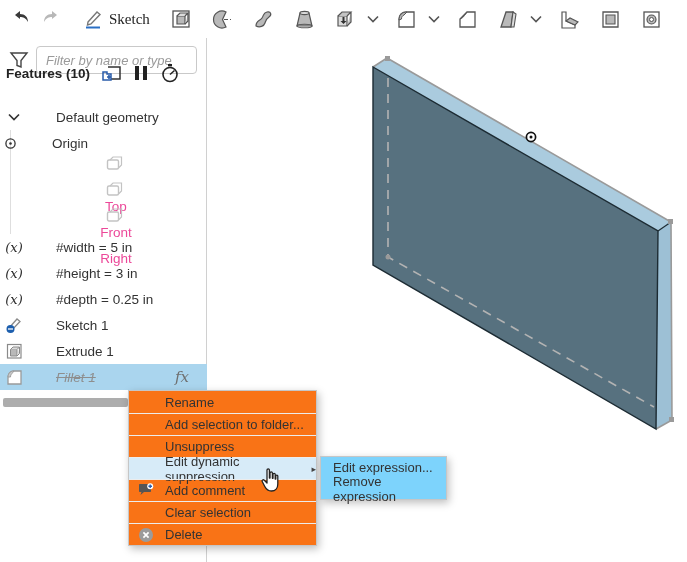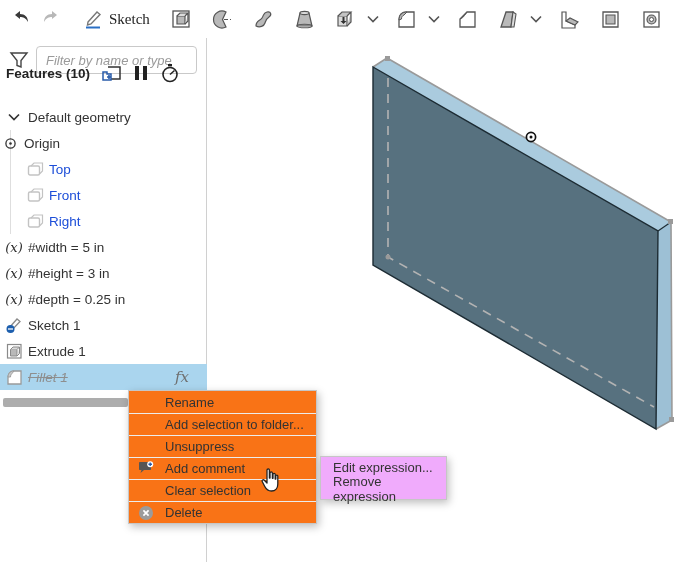--- a/index.html
+++ b/index.html
@@ -15,41 +15,41 @@
   
   .panel { position:absolute; left:0; top:38px; width:207px; height:524px; background:#fff; border-right:1px solid #d0d0d0; }
   .filter-row { position:absolute; left:0; top:6px; width:207px; height:32px; display:flex; align-items:center; }
   .filter-input { position:absolute; left:36px; top:2px; width:161px; height:28px; border:1px solid #c9c9c9; border-radius:4px; padding:0 9px; font-family:"Liberation Sans",sans-serif; font-size:13px; font-style:italic; color:#333; }
   .filter-input::placeholder { color:#9a9a9a; font-style:italic; }
   .feat-header { position:absolute; left:0; top:22px; width:184px; height:26px; display:flex; align-items:center; }
   .feat-title { font-size:13.5px; font-weight:bold; color:#222; margin-left:6px; }
   .hicon { margin-left:12px; cursor:pointer; display:flex; align-items:center; }
 
   .tree { position:absolute; left:0; top:66px; width:207px; }
-  .trow { position:relative; height:26px; display:flex; align-items:center; font-size:13.5px; color:#333; cursor:pointer; }
+  .trow { position:relative; height:26px; display:flex; align-items:center; font-size:13.5px; color:#333; cursor:pointer;gap:28px; }
   .trow .ic { display:flex; align-items:center; justify-content:center; width:20px; margin-right:4px; }
   .ind0 { padding-left:4px; } .ind1 { } .ind2 { padding-left:25px; }
-  .greyed { color:#1d4ed8; }
+  .greyed { color:#ec4899;flex-direction:column; }
   .suppressed { color:#8e8e8e; font-style:italic; text-decoration:line-through; }
   .sel-row { background:#aad5ee; }
   .guide { position:absolute; left:10px; top:92px; width:1px; height:104px; background:#dedede; }
   .fx-badge { position:absolute; right:18px; font-family:"DejaVu Serif",serif; font-style:italic; font-size:15px; color:#6f6f6f; }
   .varic { font-family:"DejaVu Serif",serif; font-style:italic; font-size:13px; color:#2b2b2b; white-space:nowrap; }
 
   .hscroll { position:absolute; left:3px; top:360px; width:125px; height:9px; background:#adadad; border-radius:2px; cursor:pointer; }
 
   
   .menu { position:absolute; left:128px; top:390px; width:189px; background:#f97316; border:1px solid #c6c6c6; box-shadow:2px 3px 8px rgba(0,0,0,.25); z-index:30; }
   .mitem { position:relative; height:22px; display:flex; align-items:center; padding-left:36px; font-size:13px; color:#333; cursor:pointer; border-top:1px solid #ececec; }
   .mitem:first-child { border-top:none; }
   .mitem.hl { background:#d7ebf8; }
   .mitem .micon { position:absolute; left:9px; top:3px; width:16px; height:16px; }
   .sub-arrow { margin-left:6px; font-size:9px; color:#444; }
 
-  .submenu { position:absolute; left:320px; top:456px; width:127px; background:#f0abfc; border:1px solid #c6c6c6; box-shadow:2px 3px 8px rgba(0,0,0,.25); z-index:31; }
+  .submenu { position:absolute; left:320px; top:456px; width:127px; background:#7dd3fc; border:1px solid #c6c6c6; box-shadow:2px 3px 8px rgba(0,0,0,.25); z-index:31; }
   .sitem { height:21px; display:flex; align-items:center; padding-left:12px; font-size:13px; color:#333; cursor:pointer; }
 
   .cursor { position:absolute; left:256px; top:466px; z-index:40; pointer-events:none; }
 
   
   .canvas { position:absolute; left:0; top:0; width:687px; height:562px; }
 </style>
 </head>
 <body>
 
@@ -324,20 +324,24 @@
 <div class="menu">
   <div class="mitem">
       <span>Rename</span>
     </div>
   <div class="mitem">
       <span>Add selection to folder...</span>
     </div>
   <div class="mitem">
       <span>Unsuppress</span>
     </div>
+  <div class="mitem hl">
+    <span>Edit dynamic suppression</span>
+    <span class="sub-arrow">▸</span>
+  </div>
   <div class="mitem">
     <svg class="micon" viewBox="0 0 16 16">
         <path d="M1 2 C1 1.4 1.4 1 2 1 L12 1 C12.6 1 13 1.4 13 2 L13 8 C13 8.6 12.6 9 12 9 L6 9 L2.5 12 L3.5 9 L2 9 C1.4 9 1 8.6 1 8 Z" fill="#555"></path>
         <circle cx="12.2" cy="3.2" r="3" fill="#fff"></circle>
         <path d="M10.4 3.2 H14 M12.2 1.4 V5" stroke="#2a5caa" stroke-width="1.4"></path>
       </svg>
     <span>Add comment</span>
   </div>
   <div class="mitem">
       <span>Clear selection</span>

